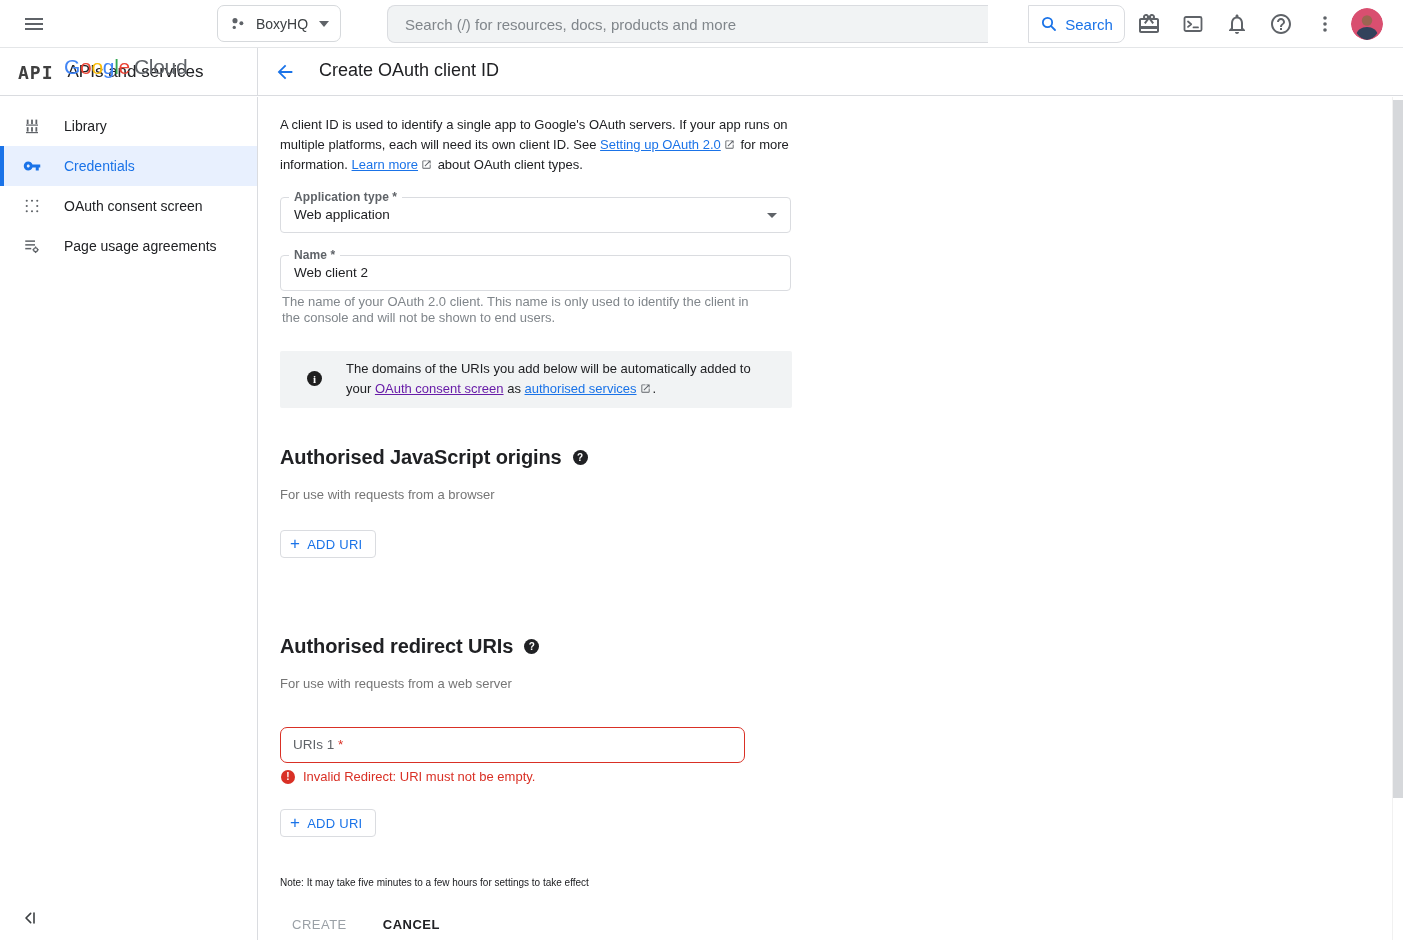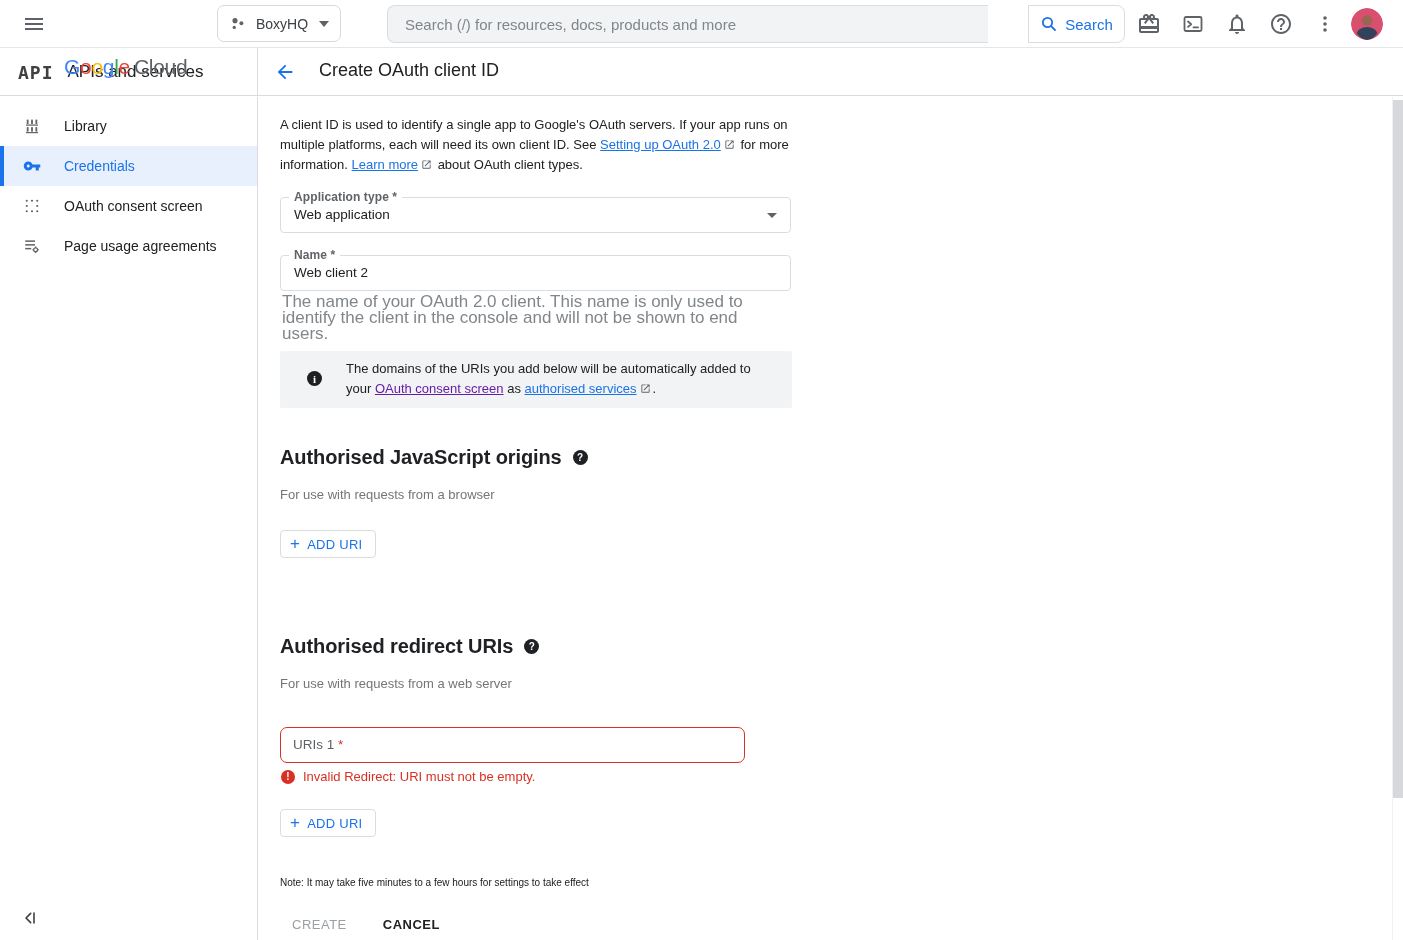--- a/index.html
+++ b/index.html
@@ -53,21 +53,21 @@
   .lnk { color:#1a73e8; text-decoration:underline; cursor:pointer; }
   .lnk-visited { color:#681da8; text-decoration:underline; cursor:pointer; }
   .ext { display:inline-block; width:11px; height:11px; margin:0 2px 0 3px; vertical-align:-1px; }
 
   .mfield { position:absolute; height:36px; border:1px solid #dadce0; border-radius:4px; background:#fff; cursor:text; }
   .flabel { position:absolute; top:-8px; left:8px; background:#fff; padding:0 5px; font-size:12px; font-weight:700; color:#5f6368; letter-spacing:0.1px; white-space:nowrap; }
   .fvalue { position:absolute; left:13px; top:0; line-height:33px; font-size:13.5px; color:#202124; }
   .fcaret { position:absolute; right:13px; top:15px; width:0; height:0; border-left:5px solid transparent; border-right:5px solid transparent; border-top:5px solid #5f6368; }
   .field-apptype { left:21px; top:100px; width:511px; cursor:pointer;padding-left:46px; }
   .field-name { left:21px; top:158px; width:511px; }
-  .helper { position:absolute; left:23px; top:197px; width:475px; font-size:17px; line-height:16px; color:#80868b; }
+  .helper { position:absolute; left:23px; top:197px; width:475px; font-size:13px; line-height:16px; color:#80868b; }
 
   .infobox { position:absolute; left:21px; top:254px; width:512px; height:57px; background:#f1f3f4; border-radius:2px; }
   .iicon { position:absolute; left:27px; top:20px; width:15px; height:15px; border-radius:50%; background:#1f1f1f; color:#fff; font-size:11px; font-weight:700; font-family:"Liberation Serif", serif; display:flex; align-items:center; justify-content:center; }
   .itext { position:absolute; left:66px; top:8px; width:432px; font-size:13px; line-height:20px; color:#202124; }
 
   .sec-h { position:absolute; display:flex; align-items:center; gap:11px; font-size:20px; font-weight:700; color:#202124; letter-spacing:-0.1px;justify-content:space-between; }
   .qicon { width:15px; height:15px; border-radius:50%; background:#202124; color:#fff; font-size:10px; font-weight:700; display:inline-flex; align-items:center; justify-content:center; cursor:pointer; }
   .h-origins { left:21px; top:349px; }
   .h-redirect { left:21px; top:538px; }
   .sec-sub { position:absolute; font-size:13px; color:#757575; }

